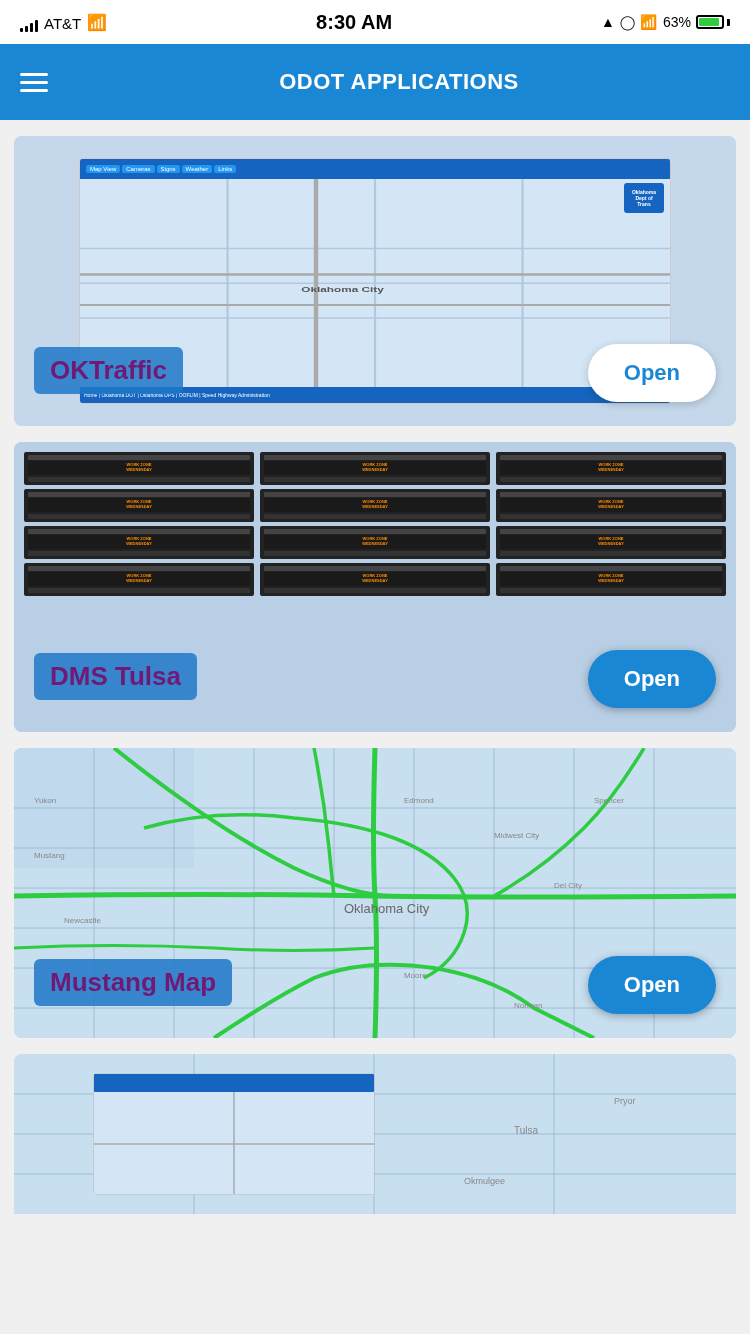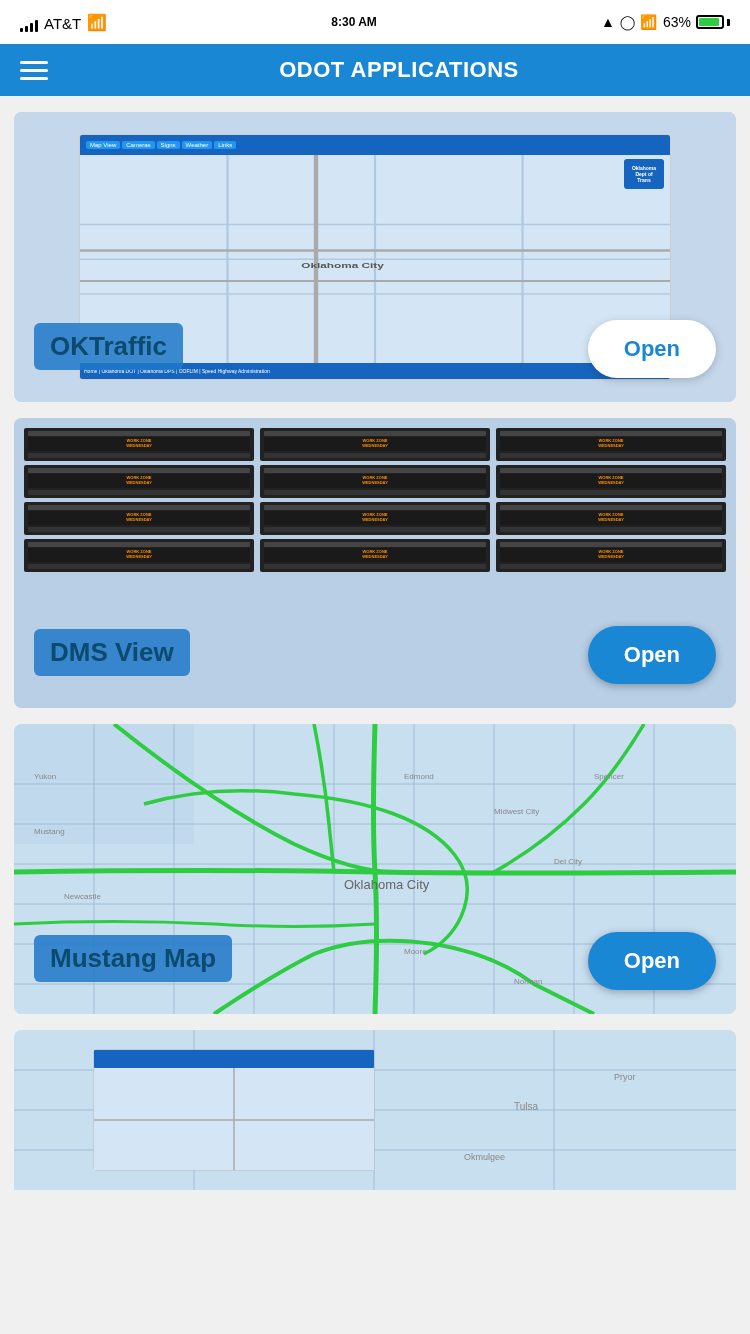--- a/index.html
+++ b/index.html
@@ -17,21 +17,21 @@
       background: white;
       height: 44px;
       display: flex;
       align-items: center;
       justify-content: space-between;
       padding: 0 20px;
       font-size: 15px;
       font-weight: 500;
     }
     .status-left { display: flex; align-items: flex-end; gap: 6px; }
-    .status-center { font-size: 12px; font-weight: 600; }
+    .status-center { font-size: 20px; font-weight: 600; }
     .status-right { display: flex; align-items: center; gap: 5px; font-size: 14px; }
 
     
     .signal-bars { display: flex; align-items: flex-end; gap: 2px; height: 14px; }
     .signal-bars span {
       width: 3px;
       background: #000;
       border-radius: 1px;
     }
     .signal-bars span:nth-child(1) { height: 4px; }
@@ -67,21 +67,21 @@
     .battery-tip {
       width: 3px;
       height: 7px;
       background: #000;
       border-radius: 0 1px 1px 0;
     }
 
     
     .top-nav {
       background: #1a87d4;
-      height: 52px;
+      height: 76px;
       display: flex;
       align-items: center;
       padding: 0 20px;
       gap: 20px;
     }
     .hamburger-icon {
       display: flex;
       flex-direction: column;
       gap: 5px;
       cursor: pointer;
@@ -258,21 +258,21 @@
       background: #d0e8f7;
       position: relative;
     }
 
     
     .card-label {
       position: absolute;
       bottom: 32px;
       left: 20px;
       background: rgba(30, 120, 200, 0.85);
-      color: #0c4a6e;
+      color: #701a75;
       font-size: 26px;
       font-weight: 600;
       padding: 8px 16px;
       border-radius: 6px;
     }
     .card-open-btn {
       position: absolute;
       bottom: 24px;
       right: 20px;
       background: white;
@@ -496,21 +496,21 @@
         </div>
         <div class="dms-sign">
           <div class="dms-sign-header"></div>
           <div class="dms-sign-text">
             <div class="dms-orange-text">WORK ZONE<br>WEDNESDAY</div>
           </div>
           <div class="dms-timestamp"></div>
         </div>
       </div>
     </div>
-    <div class="card-label">DMS View</div>
+    <div class="card-label">DMS Tulsa</div>
     <button class="card-open-btn-blue">Open</button>
   </div>
 
   <div class="card">
     <div class="traffic-preview">
       <div class="traffic-map-bg">
         <svg class="road-svg" viewBox="0 0 722 290" preserveAspectRatio="none">
           <rect width="722" height="290" fill="#c8dff0"></rect>
 
           <rect x="0" y="0" width="180" height="120" fill="#b8d4e8" opacity="0.5"></rect>

